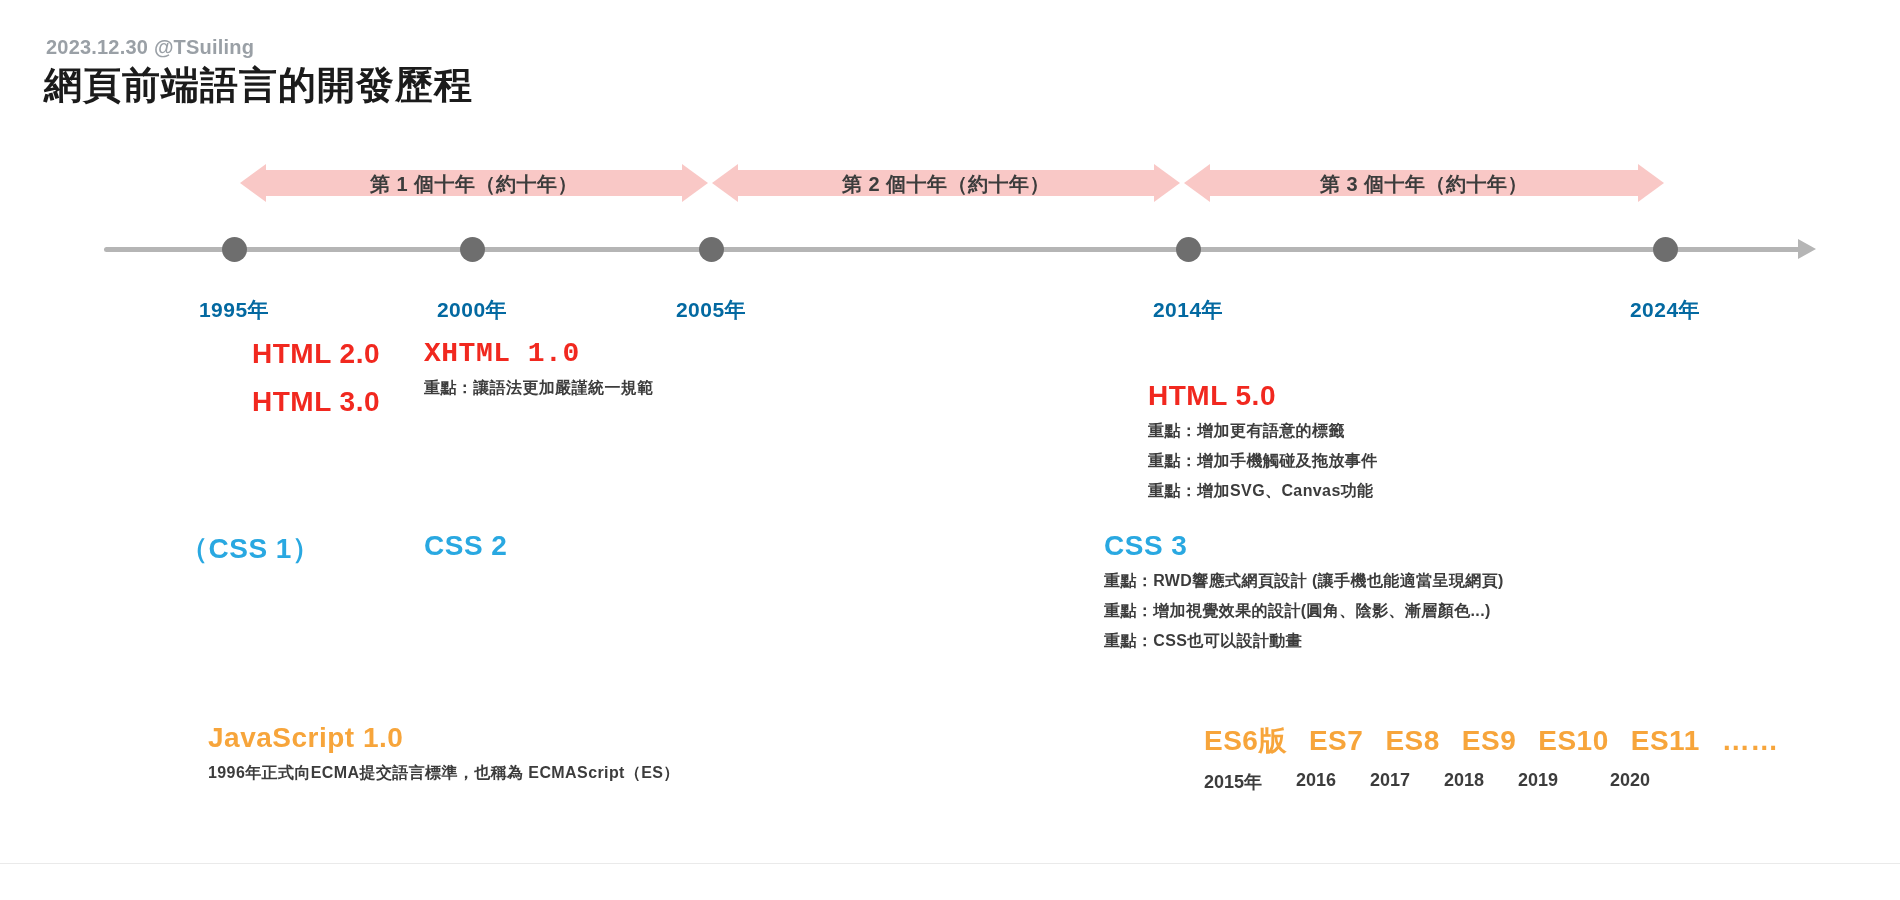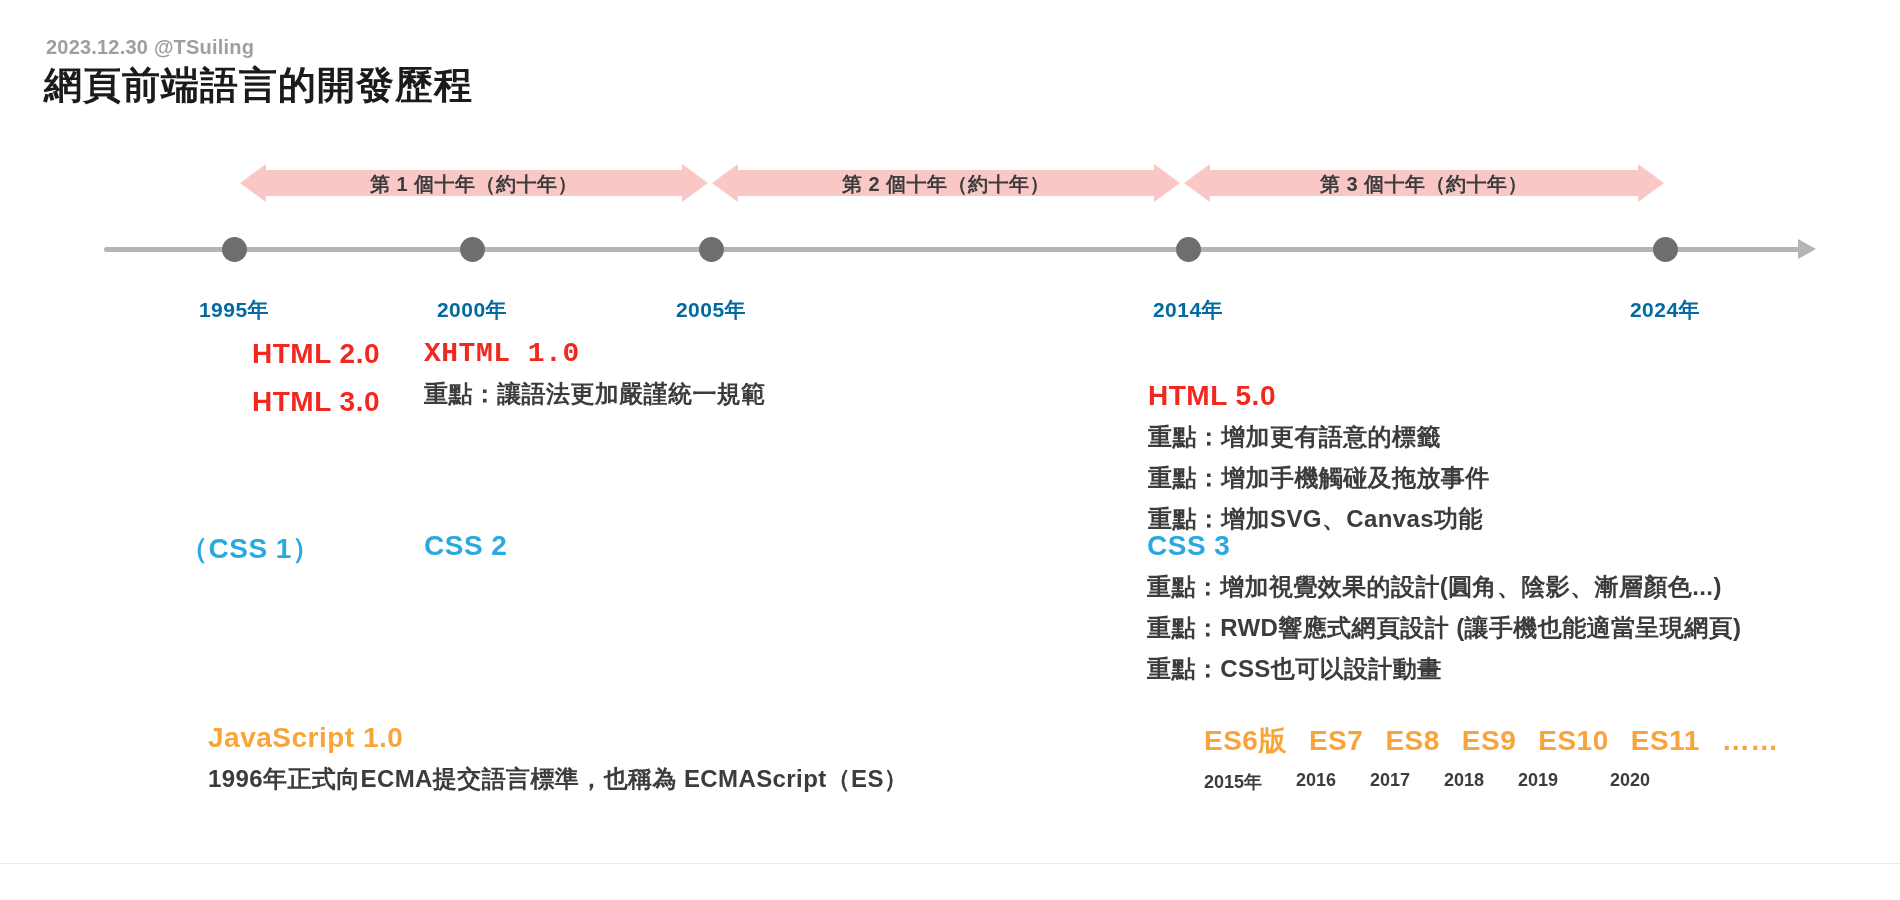--- a/index.html
+++ b/index.html
@@ -94,21 +94,21 @@
   .hd {
     font-size: 28px;
     font-weight: bold;
     letter-spacing: 0.5px;
     white-space: nowrap;
   }
   .hd.red { color: #f1281f; }
   .hd.blue { color: #29a8e1; }
   .hd.orange { color: #f7a53b; }
   .note {
-    font-size: 24px;
+    font-size: 16px;
     font-weight: bold;
     color: #3c3c3c;
     white-space: nowrap;
     letter-spacing: 0.4px;
     margin-top: 9px;
   }
   .html-stack { text-align: right; }
   .html-stack .hd { margin-bottom: 16px; }
 
   
@@ -206,24 +206,24 @@
   </div>
 
   <div class="block" style="left:180px; top:530px;">
     <div class="hd blue">（CSS 1）</div>
   </div>
 
   <div class="block" style="left:424px; top:530px;">
     <div class="hd blue">CSS 2</div>
   </div>
 
-  <div class="block" style="left:1147px; top:530px;">
+  <div class="block" style="left:1104px; top:530px;">
     <div class="hd blue">CSS 3</div>
+    <div class="note">重點：RWD響應式網頁設計 (讓手機也能適當呈現網頁)</div>
     <div class="note">重點：增加視覺效果的設計(圓角、陰影、漸層顏色...)</div>
-    <div class="note">重點：RWD響應式網頁設計 (讓手機也能適當呈現網頁)</div>
     <div class="note">重點：CSS也可以設計動畫</div>
   </div>
 
   <div class="block" style="left:208px; top:722px;">
     <div class="hd orange">JavaScript 1.0</div>
     <div class="note">1996年正式向ECMA提交語言標準，也稱為 ECMAScript（ES）</div>
   </div>
 
   <div class="block" style="left:1204px; top:722px;">
     <div class="es-row">

